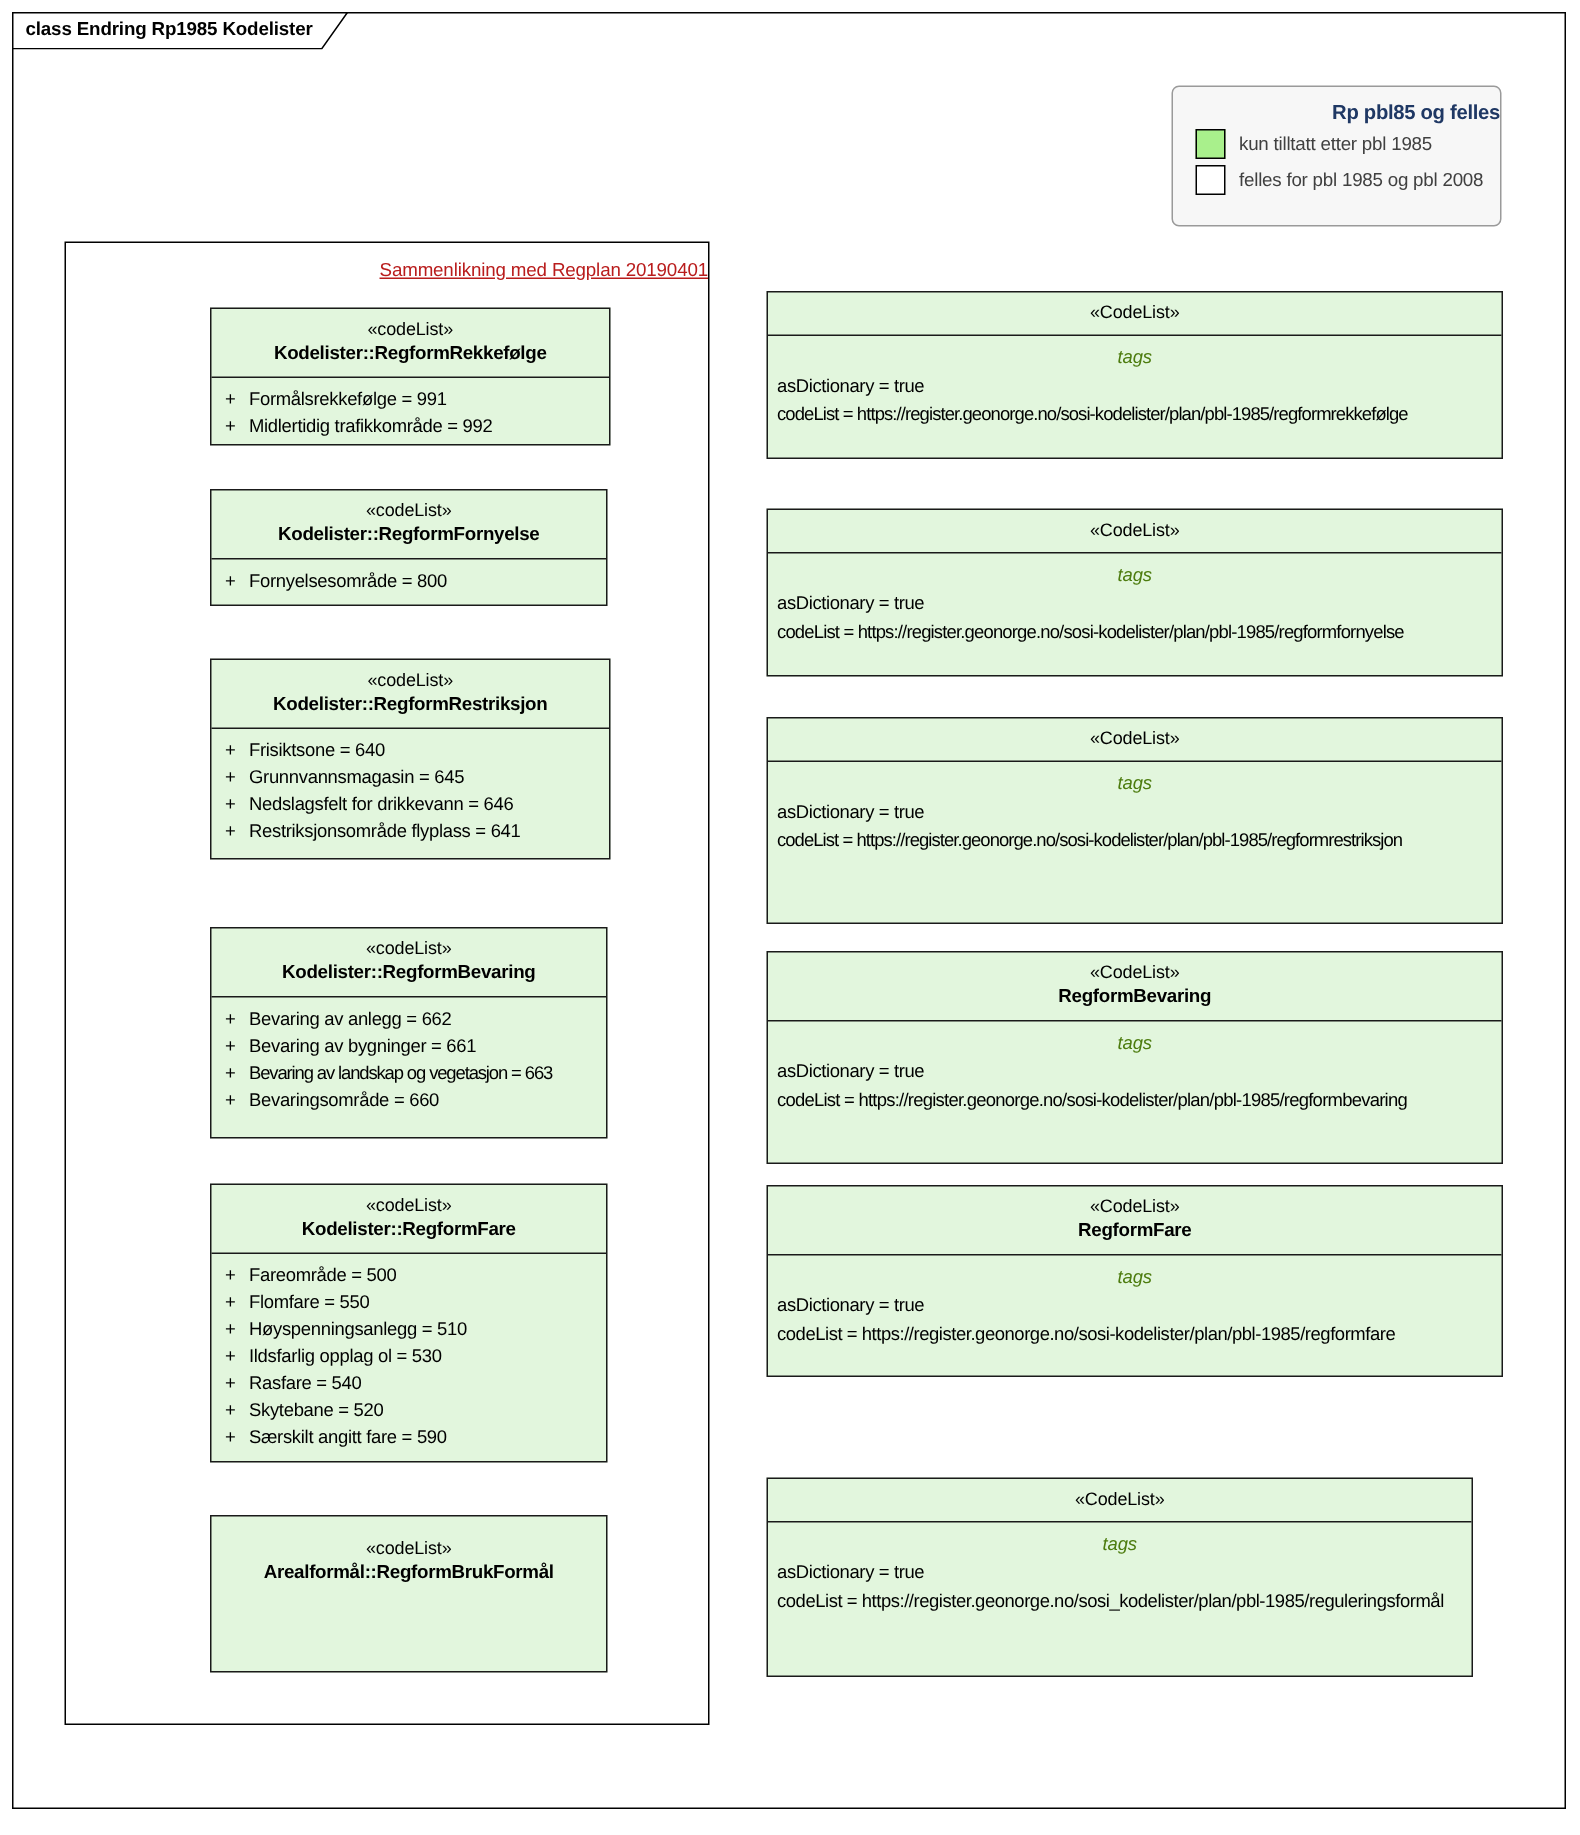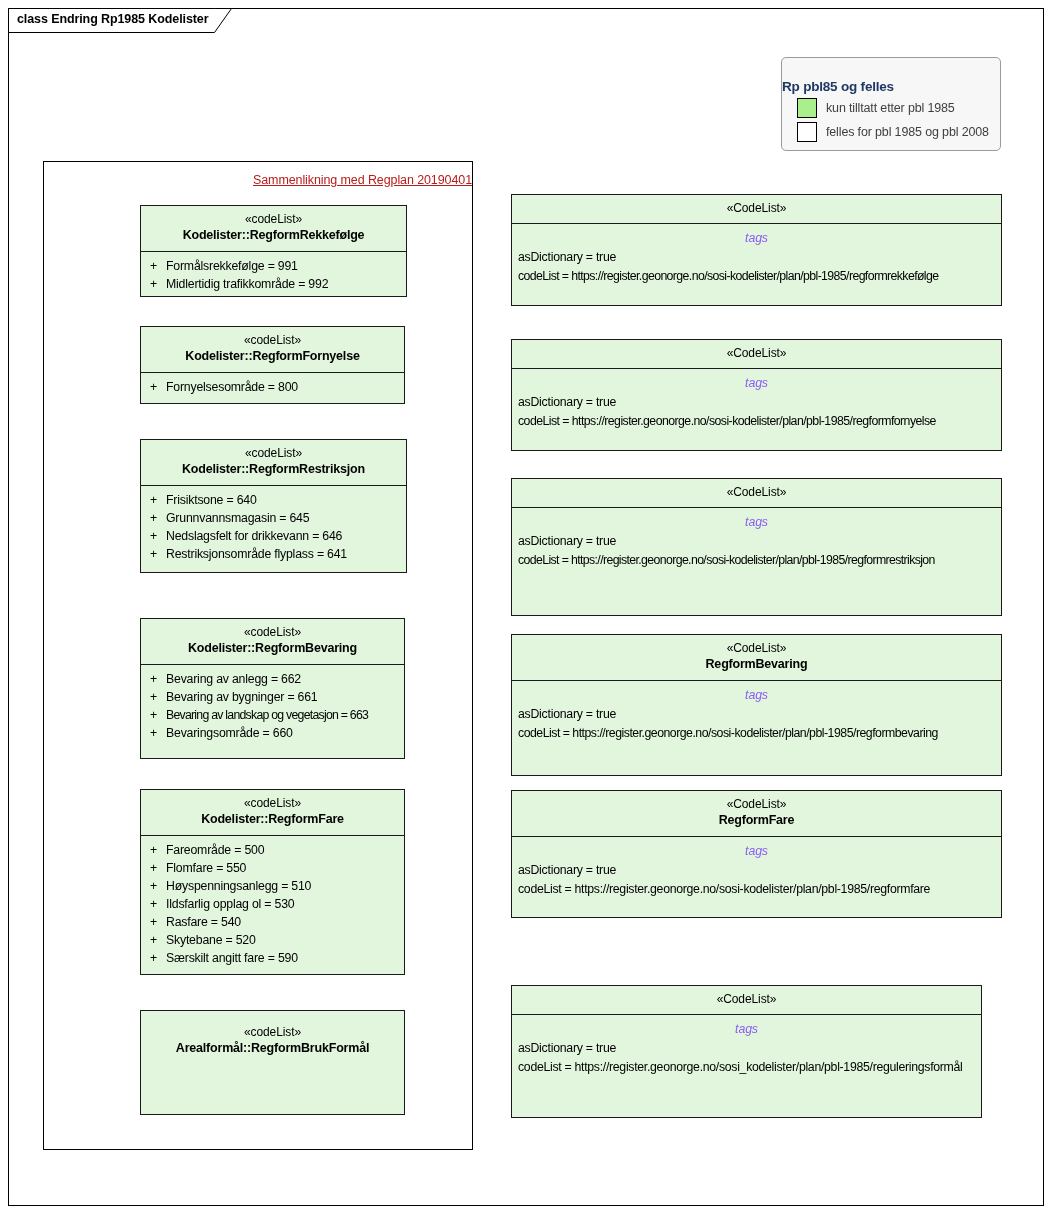--- a/index.html
+++ b/index.html
@@ -58,25 +58,25 @@
     left: 781px;
     top: 57px;
     width: 220px;
     height: 94px;
     background: #f7f7f7;
     border: 1px solid #9a9a9a;
     border-radius: 5px;
     box-sizing: border-box;
   }
   #legend .legend-title {
-    text-align: left;
+    text-align: right;
     font-size: 13.5px;
     font-weight: bold;
     color: #1f3864;
-    margin-top: 21px;
+    margin-top: 9px;
     letter-spacing: -0.2px;
   }
   #legend .legend-row {
     display: flex;
     align-items: center;
     margin: 4px 0 0 15px;
   }
   #legend .legend-swatch {
     width: 20px;
     height: 20px;
@@ -162,21 +162,21 @@
   }
 
   
   .tags-section {
     padding: 0;
   }
   .tags-label {
     text-align: center;
     font-style: italic;
     font-size: 12.3px;
-    color: #8b5cf6;
+    color: #4d7c0f;
     line-height: 20px;
     padding-top: 4px;
     letter-spacing: -0.1px;
   }
   .tag-line {
     font-size: 12.3px;
     color: #000000;
     line-height: 19px;
     padding-left: 6px;
     letter-spacing: -0.25px;

